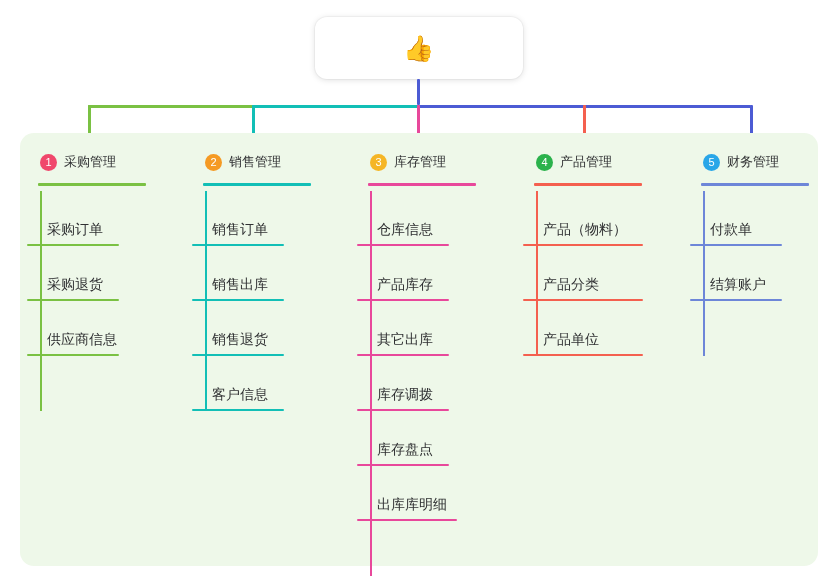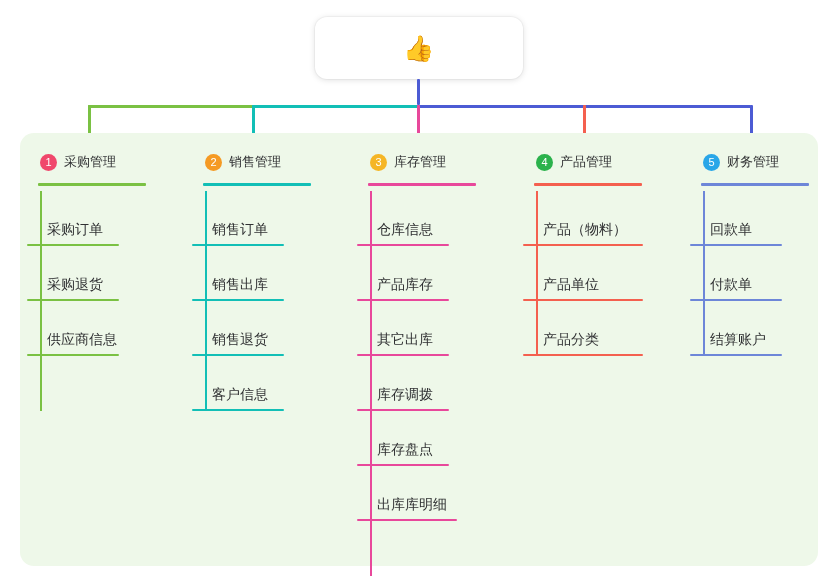--- a/index.html
+++ b/index.html
@@ -192,44 +192,40 @@
             </div>
             <div class="col-underline" style="background: rgb(244, 96, 79);"></div>
           </div>
           <div class="leaves">
             <div class="spine" style="background: rgb(244, 96, 79); height: 165px;"></div>
             <div class="leaf">
               <span class="leaf-label">产品（物料）</span>
               <div class="leaf-underline" style="background: rgb(244, 96, 79); width: 120px;"></div>
             </div>
             <div class="leaf">
+              <span class="leaf-label">产品分类</span>
+              <div class="leaf-underline" style="background: rgb(244, 96, 79); width: 120px;"></div>
+            </div>
+            <div class="leaf">
               <span class="leaf-label">产品单位</span>
               <div class="leaf-underline" style="background: rgb(244, 96, 79); width: 120px;"></div>
             </div>
-            <div class="leaf">
-              <span class="leaf-label">产品分类</span>
-              <div class="leaf-underline" style="background: rgb(244, 96, 79); width: 120px;"></div>
-            </div>
           </div>
         </div>
         <div class="column" style="left: 663px; top: 14px;">
           <div class="col-head">
             <div class="col-head-row">
               <span class="badge" style="background: rgb(41, 166, 232);">5</span>
               <span class="col-title">财务管理</span>
             </div>
             <div class="col-underline" style="background: rgb(109, 134, 216);"></div>
           </div>
           <div class="leaves">
             <div class="spine" style="background: rgb(109, 134, 216); height: 165px;"></div>
             <div class="leaf">
-              <span class="leaf-label">回款单</span>
-              <div class="leaf-underline" style="background: rgb(109, 134, 216);"></div>
-            </div>
-            <div class="leaf">
               <span class="leaf-label">付款单</span>
               <div class="leaf-underline" style="background: rgb(109, 134, 216);"></div>
             </div>
             <div class="leaf">
               <span class="leaf-label">结算账户</span>
               <div class="leaf-underline" style="background: rgb(109, 134, 216);"></div>
             </div>
           </div>
         </div>
       </div>

